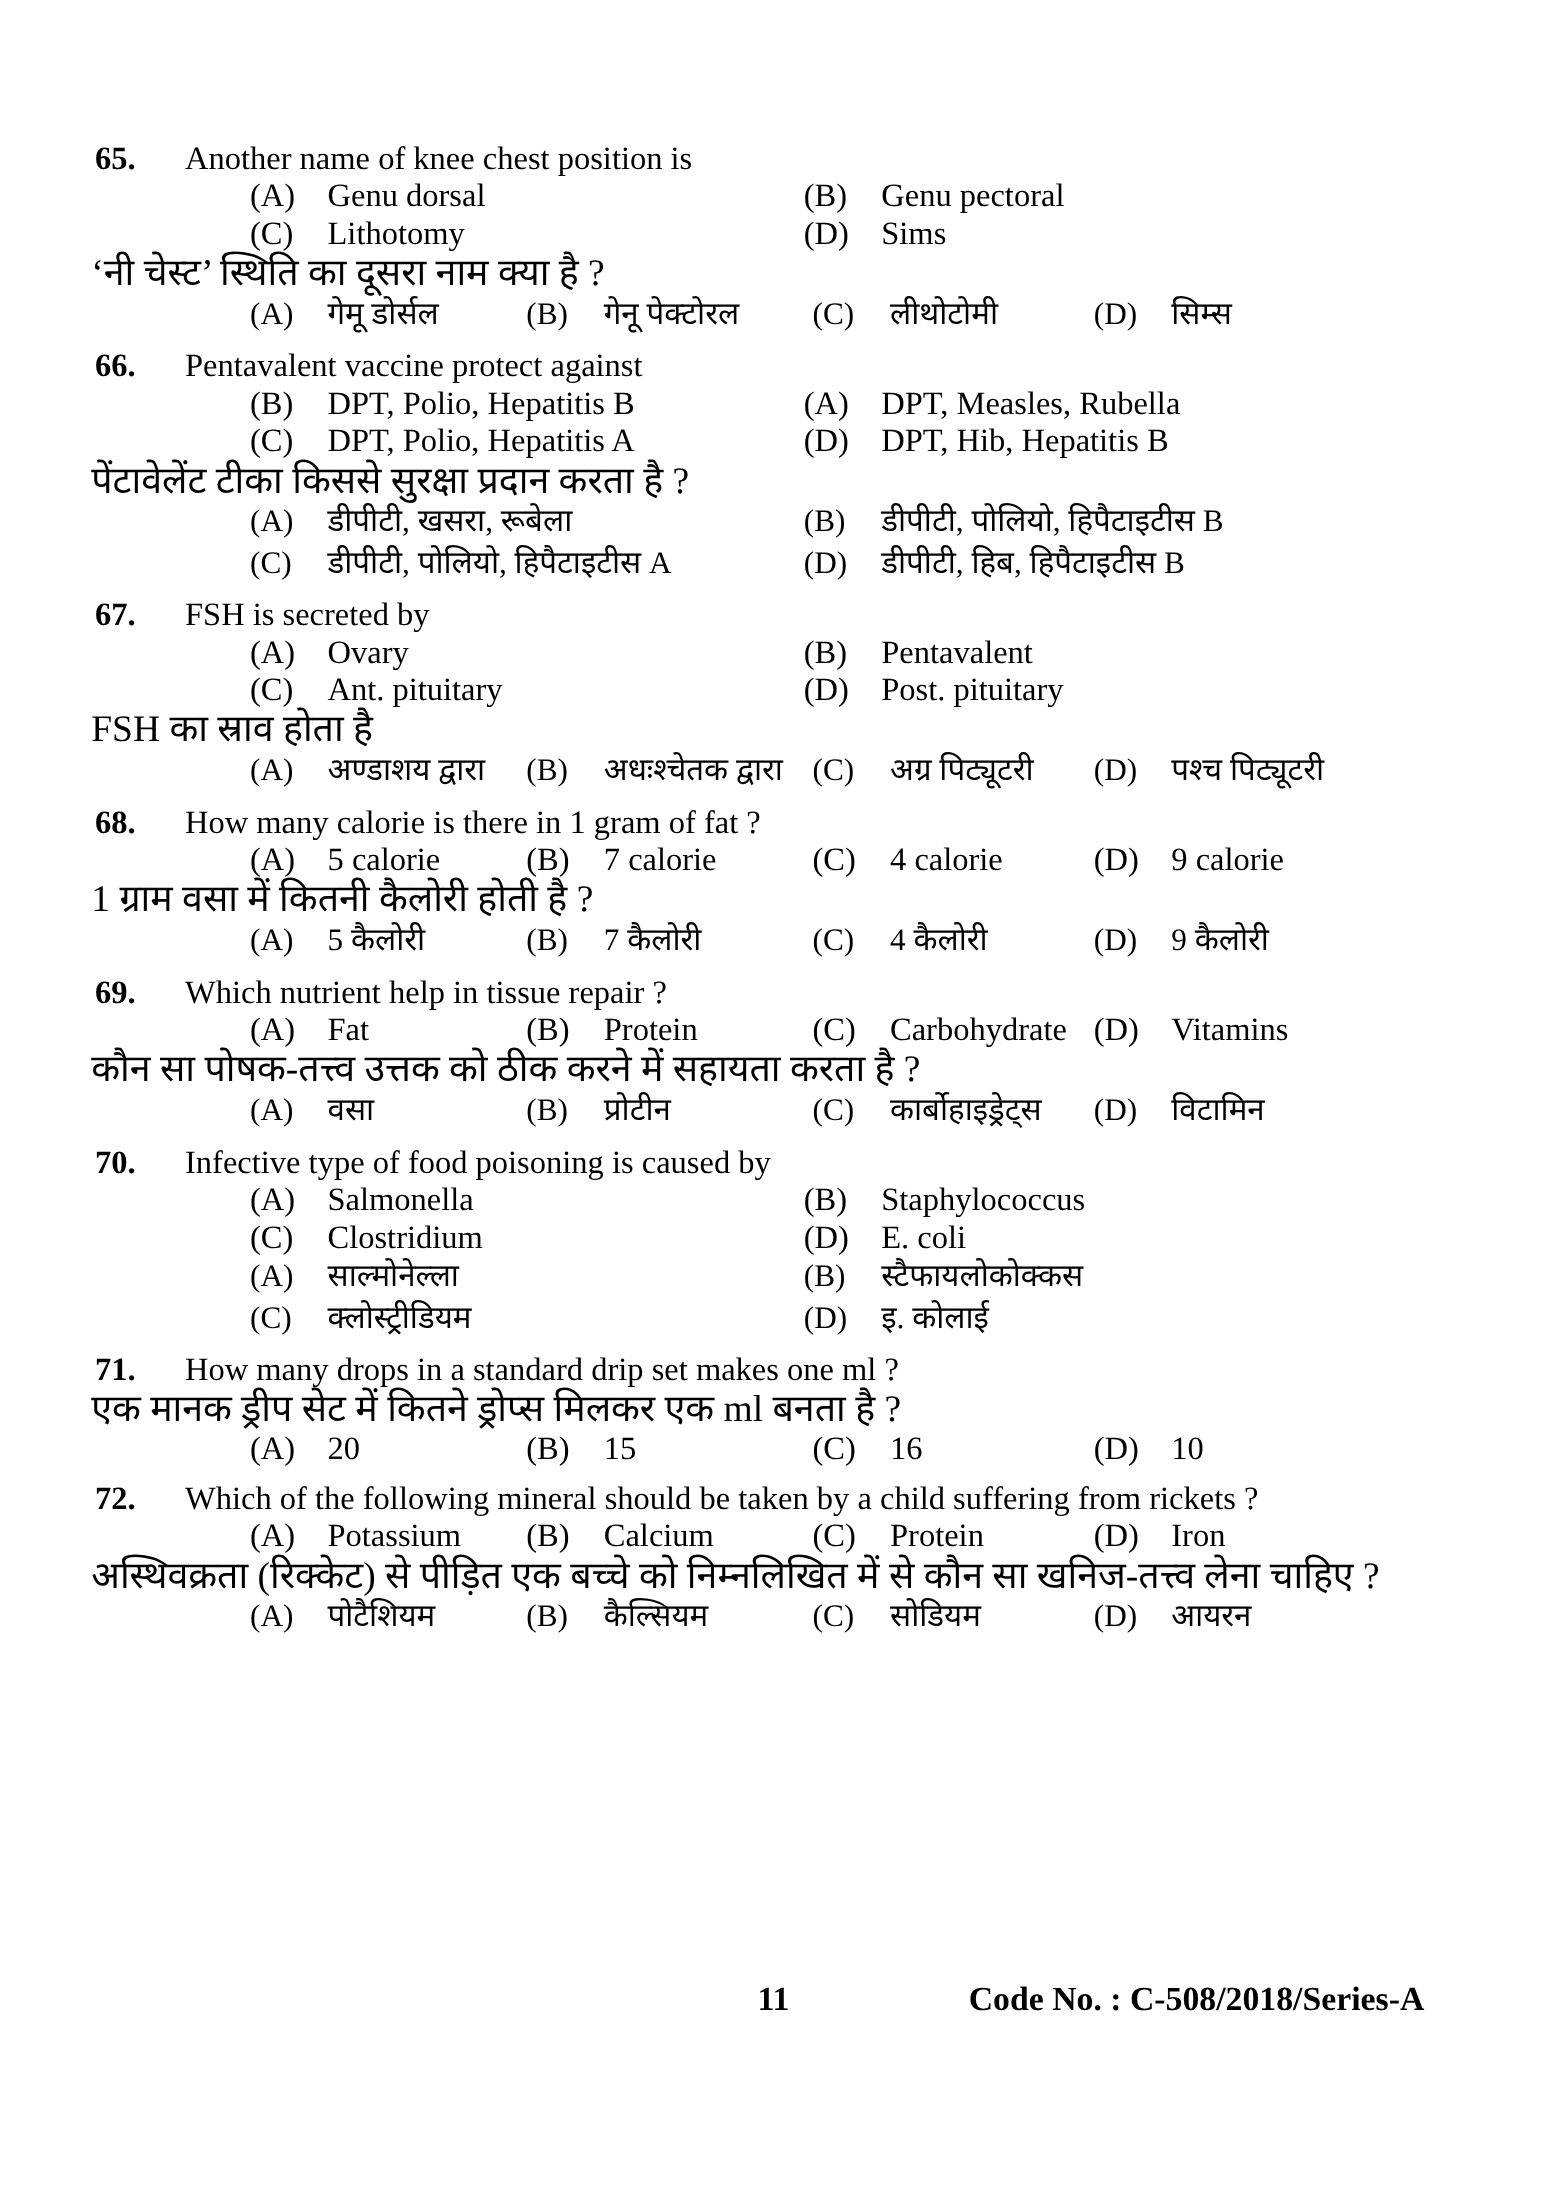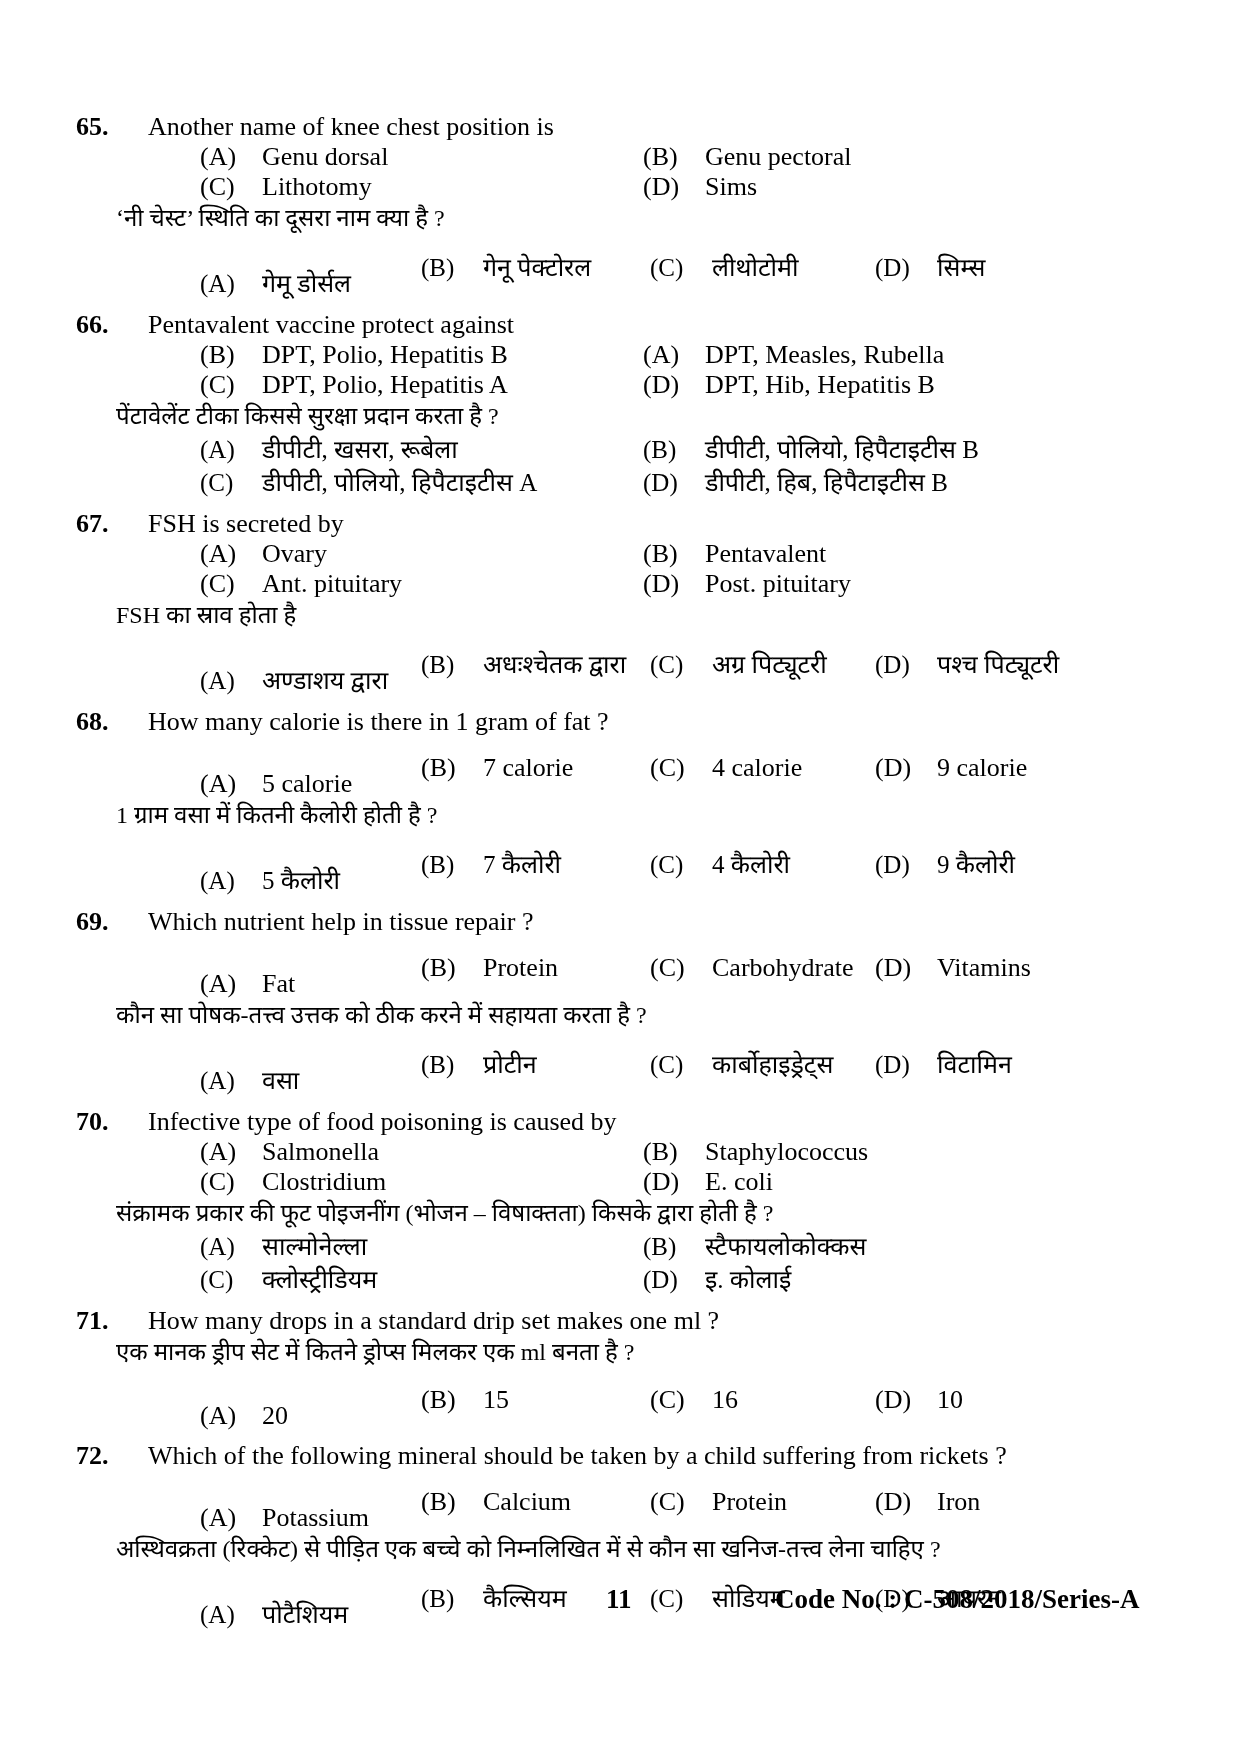--- a/index.html
+++ b/index.html
@@ -10,27 +10,27 @@
     background:#ffffff;
     color:#000;
     font-family:"Liberation Serif","DejaVu Serif",serif;
     overflow:hidden;
   }
   .content{position:absolute;top:112px;left:0;width:1241px;}
   .q{margin-bottom:10px;}
   .qline{padding-left:76px;font-size:26px;line-height:30px;white-space:nowrap;}
   .qnum{display:inline-block;width:72px;font-weight:bold;}
   .qtext{display:inline;}
-  .hiq{padding-left:116px;font-size:24px;line-height:33px;white-space:nowrap;}
+  .hiq{padding-left:73px;font-size:30px;line-height:33px;white-space:nowrap;}
   .row{padding-left:200px;display:flex;white-space:nowrap;align-items:center;}
   .row-en{font-size:26px;line-height:30px;}
   .row-hi{font-size:25px;line-height:33px;}
   .cell{flex:0 0 auto;}
   .cols2 .cell:nth-child(1){width:443px;}
-  .cols4 .cell:nth-child(1){width:221px;margin-top:32px;}
+  .cols4 .cell:nth-child(1){width:221px;}
   .cols4 .cell:nth-child(2){width:229px;}
   .cols4 .cell:nth-child(3){width:225px;}
   .olabel{display:inline-block;min-width:50px;margin-right:12px;}
   .footer-pagenum{position:absolute;left:606px;top:1584px;font-size:27px;font-weight:bold;}
   .footer-code{position:absolute;left:775px;top:1584px;font-size:27px;font-weight:bold;}
 </style>
 </head>
 <body>
 
 <div class="page">
@@ -144,21 +144,20 @@
         <span class="qnum">70.</span><span class="qtext">Infective type of food poisoning is caused by</span>
       </div>
       <div class="row row-en cols2">
         <span class="cell"><span class="olabel">(A)</span><span>Salmonella</span></span>
         <span class="cell"><span class="olabel">(B)</span><span>Staphylococcus</span></span>
       </div>
       <div class="row row-en cols2">
         <span class="cell"><span class="olabel">(C)</span><span>Clostridium</span></span>
         <span class="cell"><span class="olabel">(D)</span><span>E. coli</span></span>
       </div>
-      <div class="hiq">संक्रामक प्रकार की फूट पोइजनींग (भोजन – विषाक्तता) किसके द्वारा होती है ?</div>
       <div class="row row-hi cols2">
         <span class="cell"><span class="olabel">(A)</span><span>साल्मोनेल्ला</span></span>
         <span class="cell"><span class="olabel">(B)</span><span>स्टैफायलोकोक्कस</span></span>
       </div>
       <div class="row row-hi cols2">
         <span class="cell"><span class="olabel">(C)</span><span>क्लोस्ट्रीडियम</span></span>
         <span class="cell"><span class="olabel">(D)</span><span>इ. कोलाई</span></span>
       </div>
     </div>
 

